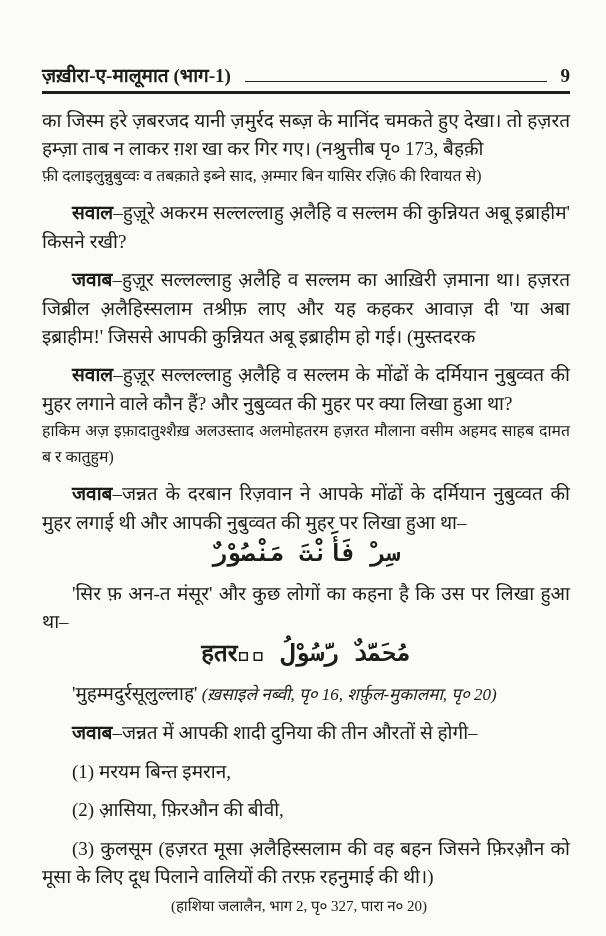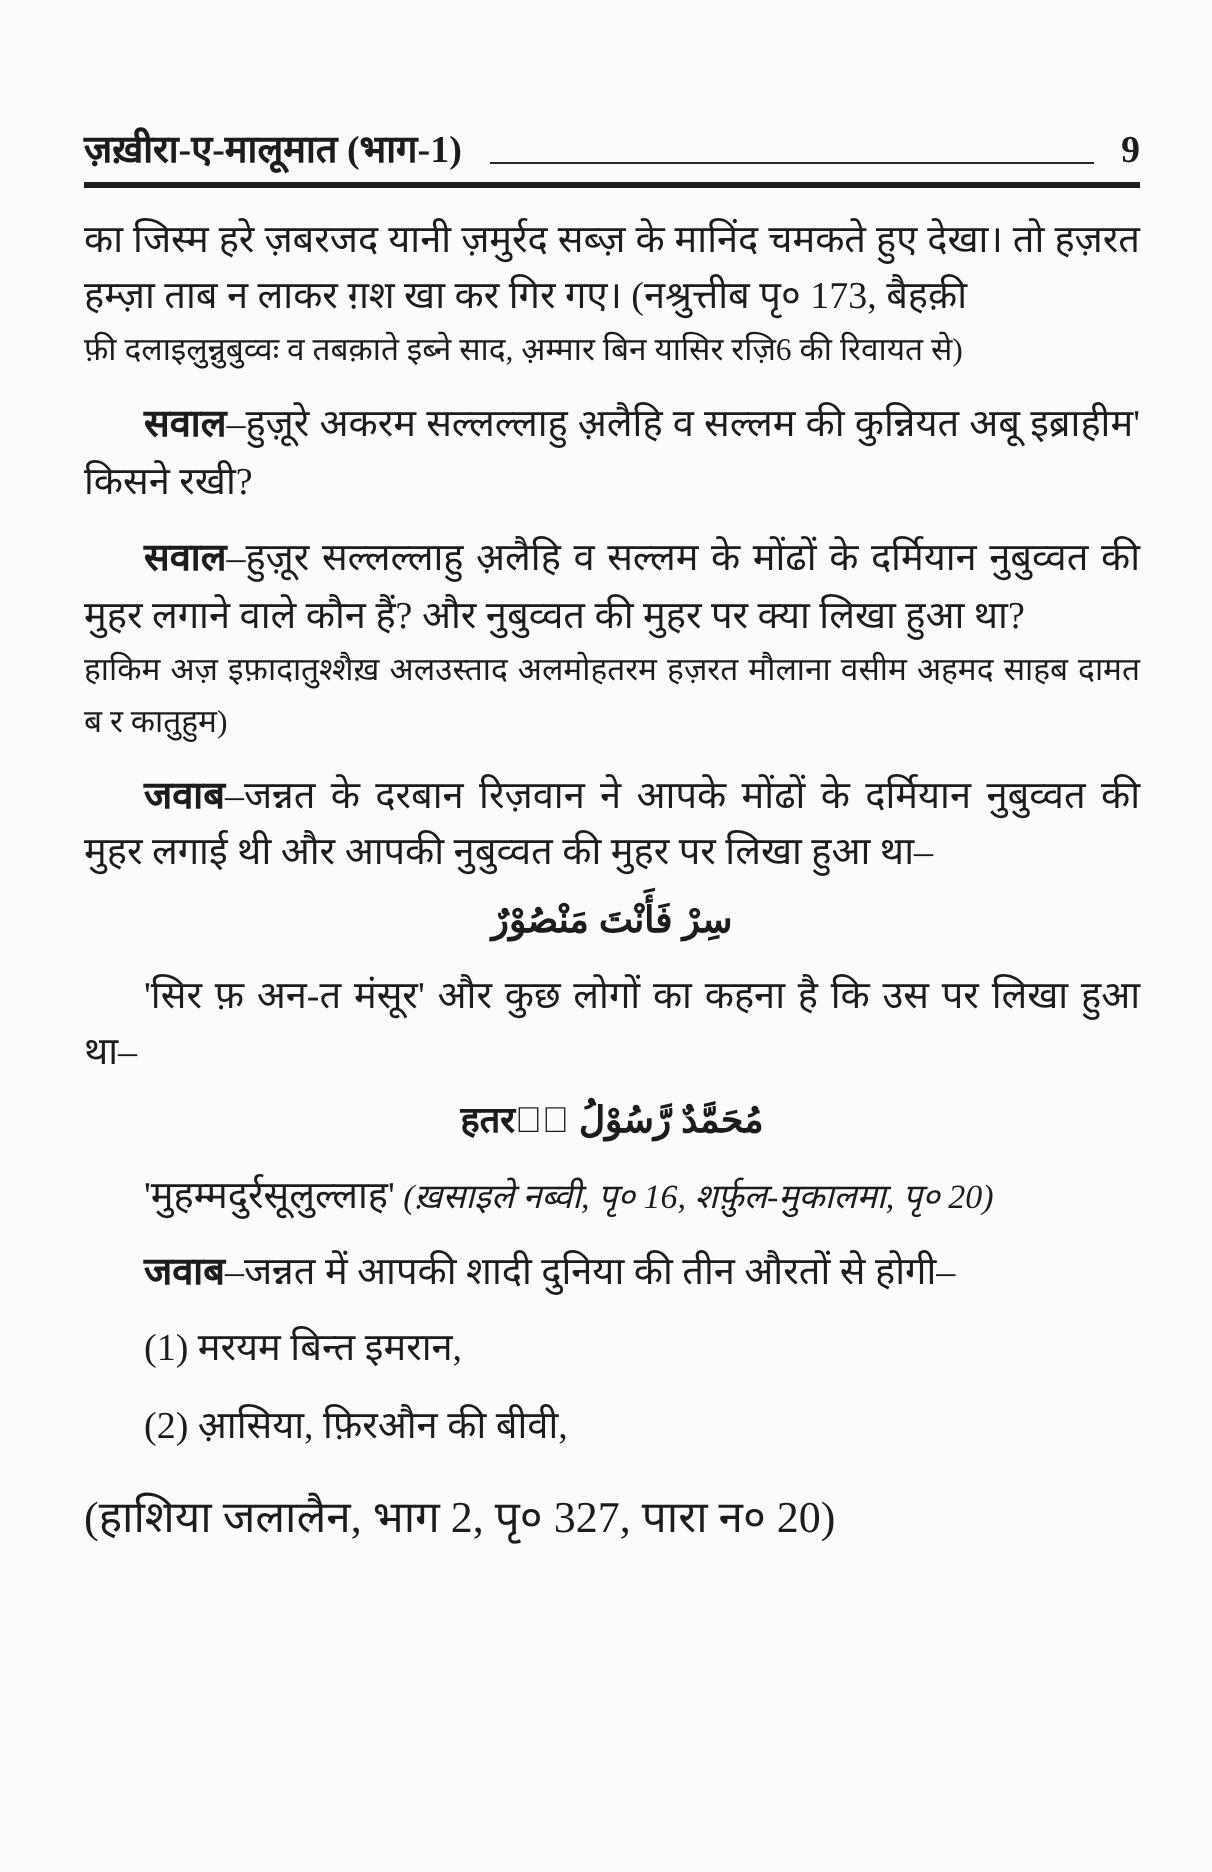--- a/index.html
+++ b/index.html
@@ -41,58 +41,60 @@
     line-height: 28.4px;
     margin: 0;
   }
   .blk.indent { text-indent: 30px; margin-top: 10px; }
   .blk.cite {
     font-size: 15.8px;
     line-height: 26px;
     text-align: justify;
   }
   .blk.arabic {
-    font-family: Liberation Sans, sans-serif;
+    font-family: Liberation Mono, monospace;
     direction: rtl;
     text-align: center;
-    font-size: 18px;
+    font-size: 24px;
     font-weight: bold;
     line-height: 30px;
     margin: 3px 0 4px 0;
     text-indent: 0;
   }
   .blk.cite-right {
-    text-align: left;
-    font-size: 22px;
+    text-align: center;
+    font-size: 15px;
     padding-right: 14px;
-    margin-top: 17px;
+    margin-top: 1px;
   }
   .bold { font-weight: bold; }
   .italic { }
   .small { font-size: 17px; font-style: italic; }
 </style>
 </head>
 <body>
 
 <div class="page">
   <div class="header">
     <span>ज़ख़ीरा-ए-मालूमात (भाग-1)</span>
     <span class="rule-gap"></span>
     <span>9</span>
   </div>
   <div class="header-divider"></div>
   <div class="content">
       <div class="blk body"><span>का जिस्म हरे ज़बरजद यानी ज़मुर्रद सब्ज़ के मानिंद चमकते हुए देखा। तो हज़रत हम्ज़ा ताब न लाकर ग़श खा कर गिर गए। (नश्रुत्तीब पृ० 173, बैहक़ी</span></div>
       <div class="blk cite"><span>फ़ी दलाइलुन्नुबुव्वः व तबक़ाते इब्ने साद, अ़म्मार बिन यासिर रज़ि6 की रिवायत से)</span></div>
       <div class="blk body indent"><span class="bold">सवाल</span><span>–हुज़ूरे अकरम सल्लल्लाहु अ़लैहि व सल्लम की कुन्नियत अबू इब्राहीम' किसने रखी?</span></div>
+      <div class="blk body indent"><span class="bold">जवाब</span><span>–हुज़ूर सल्लल्लाहु अ़लैहि व सल्लम का आख़िरी ज़माना था। हज़रत जिब्रील अ़लैहिस्सलाम तश्रीफ़ लाए और यह कहकर आवाज़ दी 'या अबा इब्राहीम!' जिससे आपकी कुन्नियत अबू इब्राहीम हो गई। (मुस्तदरक</span></div>
       <div class="blk body indent"><span class="bold">सवाल</span><span>–हुज़ूर सल्लल्लाहु अ़लैहि व सल्लम के मोंढों के दर्मियान नुबुव्वत की मुहर लगाने वाले कौन हैं? और नुबुव्वत की मुहर पर क्या लिखा हुआ था?</span></div>
       <div class="blk cite"><span>हाकिम अज़ इफ़ादातुश्शैख़ अलउस्ताद अलमोहतरम हज़रत मौलाना वसीम अहमद साहब दामत ब र कातुहुम)</span></div>
       <div class="blk body indent"><span class="bold">जवाब</span><span>–जन्नत के दरबान रिज़वान ने आपके मोंढों के दर्मियान नुबुव्वत की मुहर लगाई थी और आपकी नुबुव्वत की मुहर पर लिखा हुआ था–</span></div>
       <div class="blk arabic" dir="rtl"><span>سِرْ فَأَنْتَ مَنْصُوْرٌ</span></div>
       <div class="blk body indent"><span class="italic">'सिर फ़ अन-त मंसूर'</span><span> और कुछ लोगों का कहना है कि उस पर लिखा हुआ था–</span></div>
       <div class="blk arabic" dir="rtl"><span>مُحَمَّدٌ رَّسُوْلُ हतरमِ</span></div>
       <div class="blk body indent"><span class="italic">'मुहम्मदुर्रसूलुल्लाह'</span><span class="small"> (ख़साइले नब्वी, पृ० 16, शर्फ़ुल-मुकालमा, पृ० 20)</span></div>
       <div class="blk body indent"><span class="bold">जवाब</span><span>–जन्नत में आपकी शादी दुनिया की तीन औरतों से होगी–</span></div>
       <div class="blk body indent"><span>(1) मरयम बिन्त इमरान,</span></div>
       <div class="blk body indent"><span>(2) आ़सिया, फ़िरऔन की बीवी,</span></div>
+      <div class="blk body indent"><span>(3) कुलसूम (हज़रत मूसा अ़लैहिस्सलाम की वह बहन जिसने फ़िरऔ़न को मूसा के लिए दूध पिलाने वालियों की तरफ़ रहनुमाई की थी।)</span></div>
       <div class="blk cite-right"><span>(हाशिया जलालैन, भाग 2, पृ० 327, पारा न० 20)</span></div>
     </div>
 </div>
 
 </body></html>

